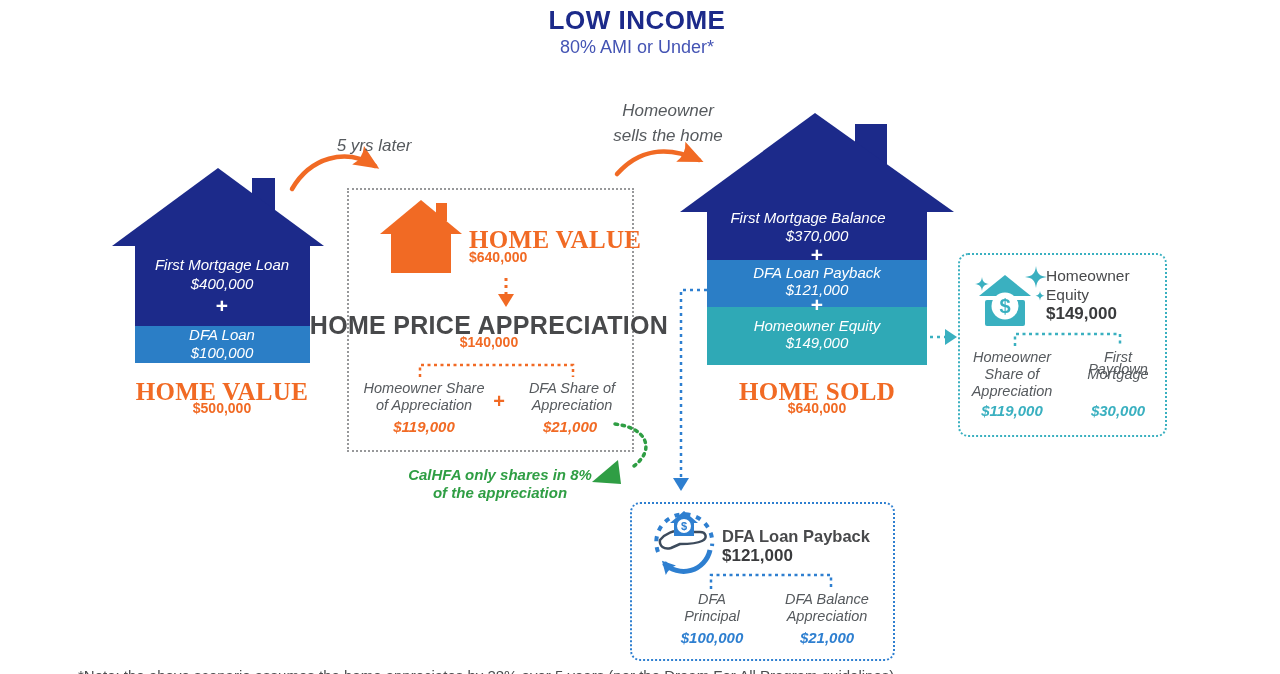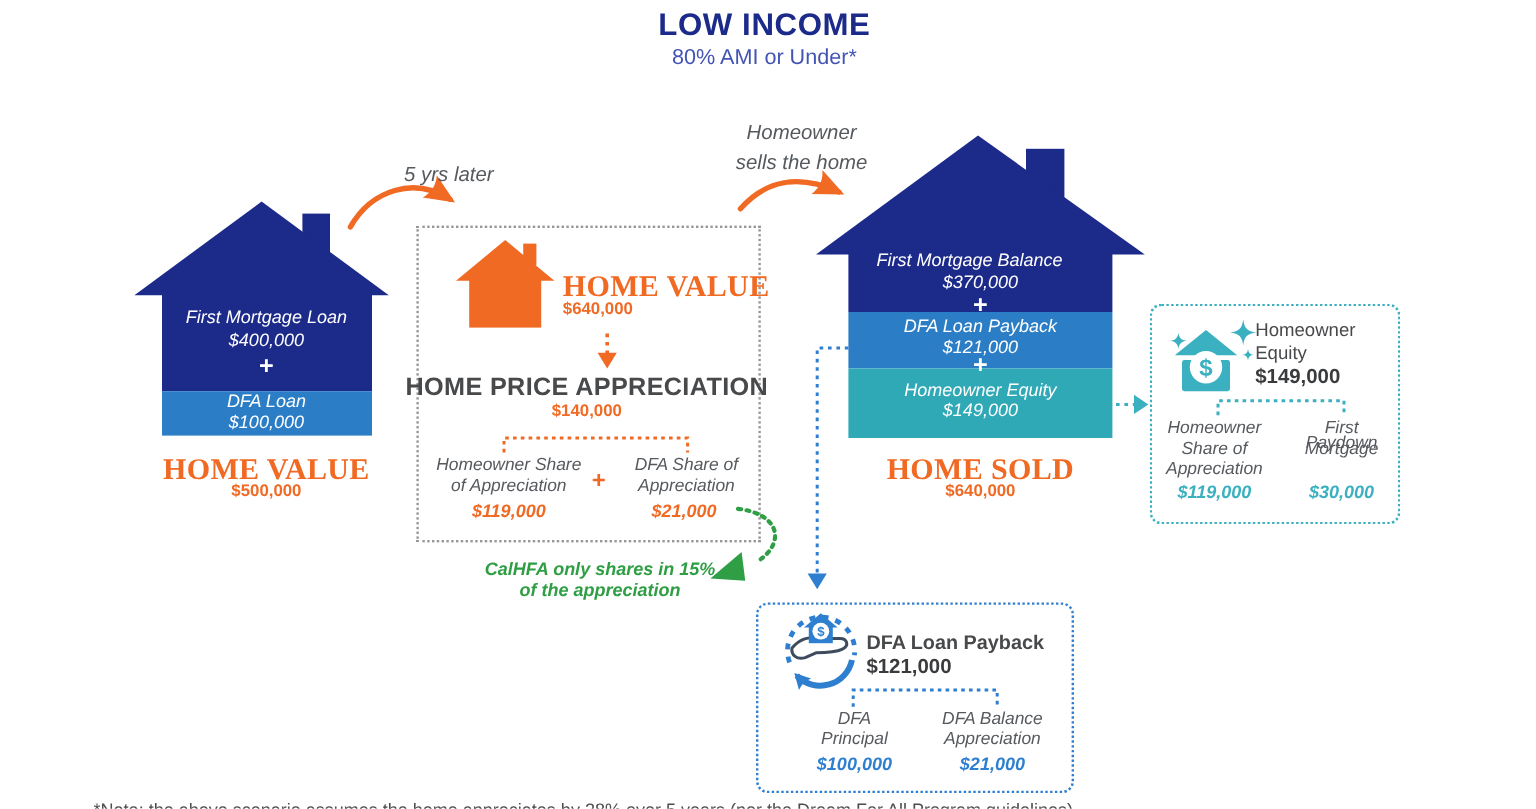--- a/index.html
+++ b/index.html
@@ -16,21 +16,21 @@
   .title{font-size:26px;font-weight:800;color:var(--navy);letter-spacing:.5px;}
   .subtitle{font-size:18px;font-weight:500;color:var(--subtitle);}
   .band-label{font-size:15px;color:#ffffff;font-style:italic;font-weight:500;}
   .band-plus{font-size:21px;color:#ffffff;font-weight:800;line-height:14px;}
   .cap1{font-size:25px;font-weight:800;color:var(--orange);letter-spacing:.3px;font-family:Liberation Serif, serif;}
   .cap2{font-size:14px;font-weight:800;color:var(--orange);}
   .graylbl{font-size:14.5px;font-style:italic;color:var(--gray);line-height:17px;}
   .oval{font-size:15px;font-style:italic;font-weight:700;color:var(--orange);}
   .tval{font-size:15px;font-style:italic;font-weight:700;color:var(--tealacc);}
   .bval{font-size:15px;font-style:italic;font-weight:700;color:var(--blueacc);}
-  .heading{font-size:21px;font-weight:700;color:#48494b;letter-spacing:.3px;}
+  .heading{font-size:25px;font-weight:700;color:#48494b;letter-spacing:.3px;}
   .greennote{font-size:15px;font-weight:700;font-style:italic;color:var(--green);line-height:18px;}
   .transition{font-size:17px;font-style:italic;color:var(--gray);}
   .boxtitle{font-size:15.5px;color:#48494b;line-height:19px;}
   .boxval{font-size:17px;font-weight:800;color:#3a3b3d;}
   .dashbox{position:absolute;border:2px dotted #97989a;}
   .dashbox.tealb{border-color:var(--tealacc);border-radius:10px;}
   .dashbox.blueb{border-color:var(--blueacc);border-radius:10px;}
   .footnote{font-size:15px;color:#4a4c4e;}
   svg text{font-family:"Liberation Sans",sans-serif;}
 </style>
@@ -142,21 +142,21 @@
 <div class="abs cap2" style="left:469px;top:249px;">$640,000</div>
 <div class="abs ctr heading" style="left:489px;top:311px;">HOME PRICE APPRECIATION</div>
 <div class="abs ctr cap2" style="left:489px;top:334px;">$140,000</div>
 <div class="abs ctr graylbl" style="left:424px;top:380px;">Homeowner Share</div>
 <div class="abs ctr graylbl" style="left:424px;top:397px;">of Appreciation</div>
 <div class="abs ctr oval" style="left:424px;top:418px;">$119,000</div>
 <div class="abs ctr cap2" style="left:499px;top:390px;font-size:20px;">+</div>
 <div class="abs ctr graylbl" style="left:572px;top:380px;">DFA Share of</div>
 <div class="abs ctr graylbl" style="left:572px;top:397px;">Appreciation</div>
 <div class="abs ctr oval" style="left:570px;top:418px;">$21,000</div>
-<div class="abs ctr greennote" style="left:500px;top:466px;">CalHFA only shares in 15%</div>
+<div class="abs ctr greennote" style="left:500px;top:466px;">CalHFA only shares in 8%</div>
 <div class="abs ctr greennote" style="left:500px;top:484px;">of the appreciation</div>
 
 <div class="abs ctr band-label" style="left:808px;top:209px;">First Mortgage Balance</div>
 <div class="abs ctr band-label" style="left:817px;top:227px;">$370,000</div>
 <div class="abs ctr band-plus" style="left:817px;top:248px;">+</div>
 <div class="abs ctr band-label" style="left:817px;top:264px;">DFA Loan Payback</div>
 <div class="abs ctr band-label" style="left:817px;top:281px;">$121,000</div>
 <div class="abs ctr band-plus" style="left:817px;top:298px;">+</div>
 <div class="abs ctr band-label" style="left:817px;top:317px;">Homeowner Equity</div>
 <div class="abs ctr band-label" style="left:817px;top:334px;">$149,000</div>

